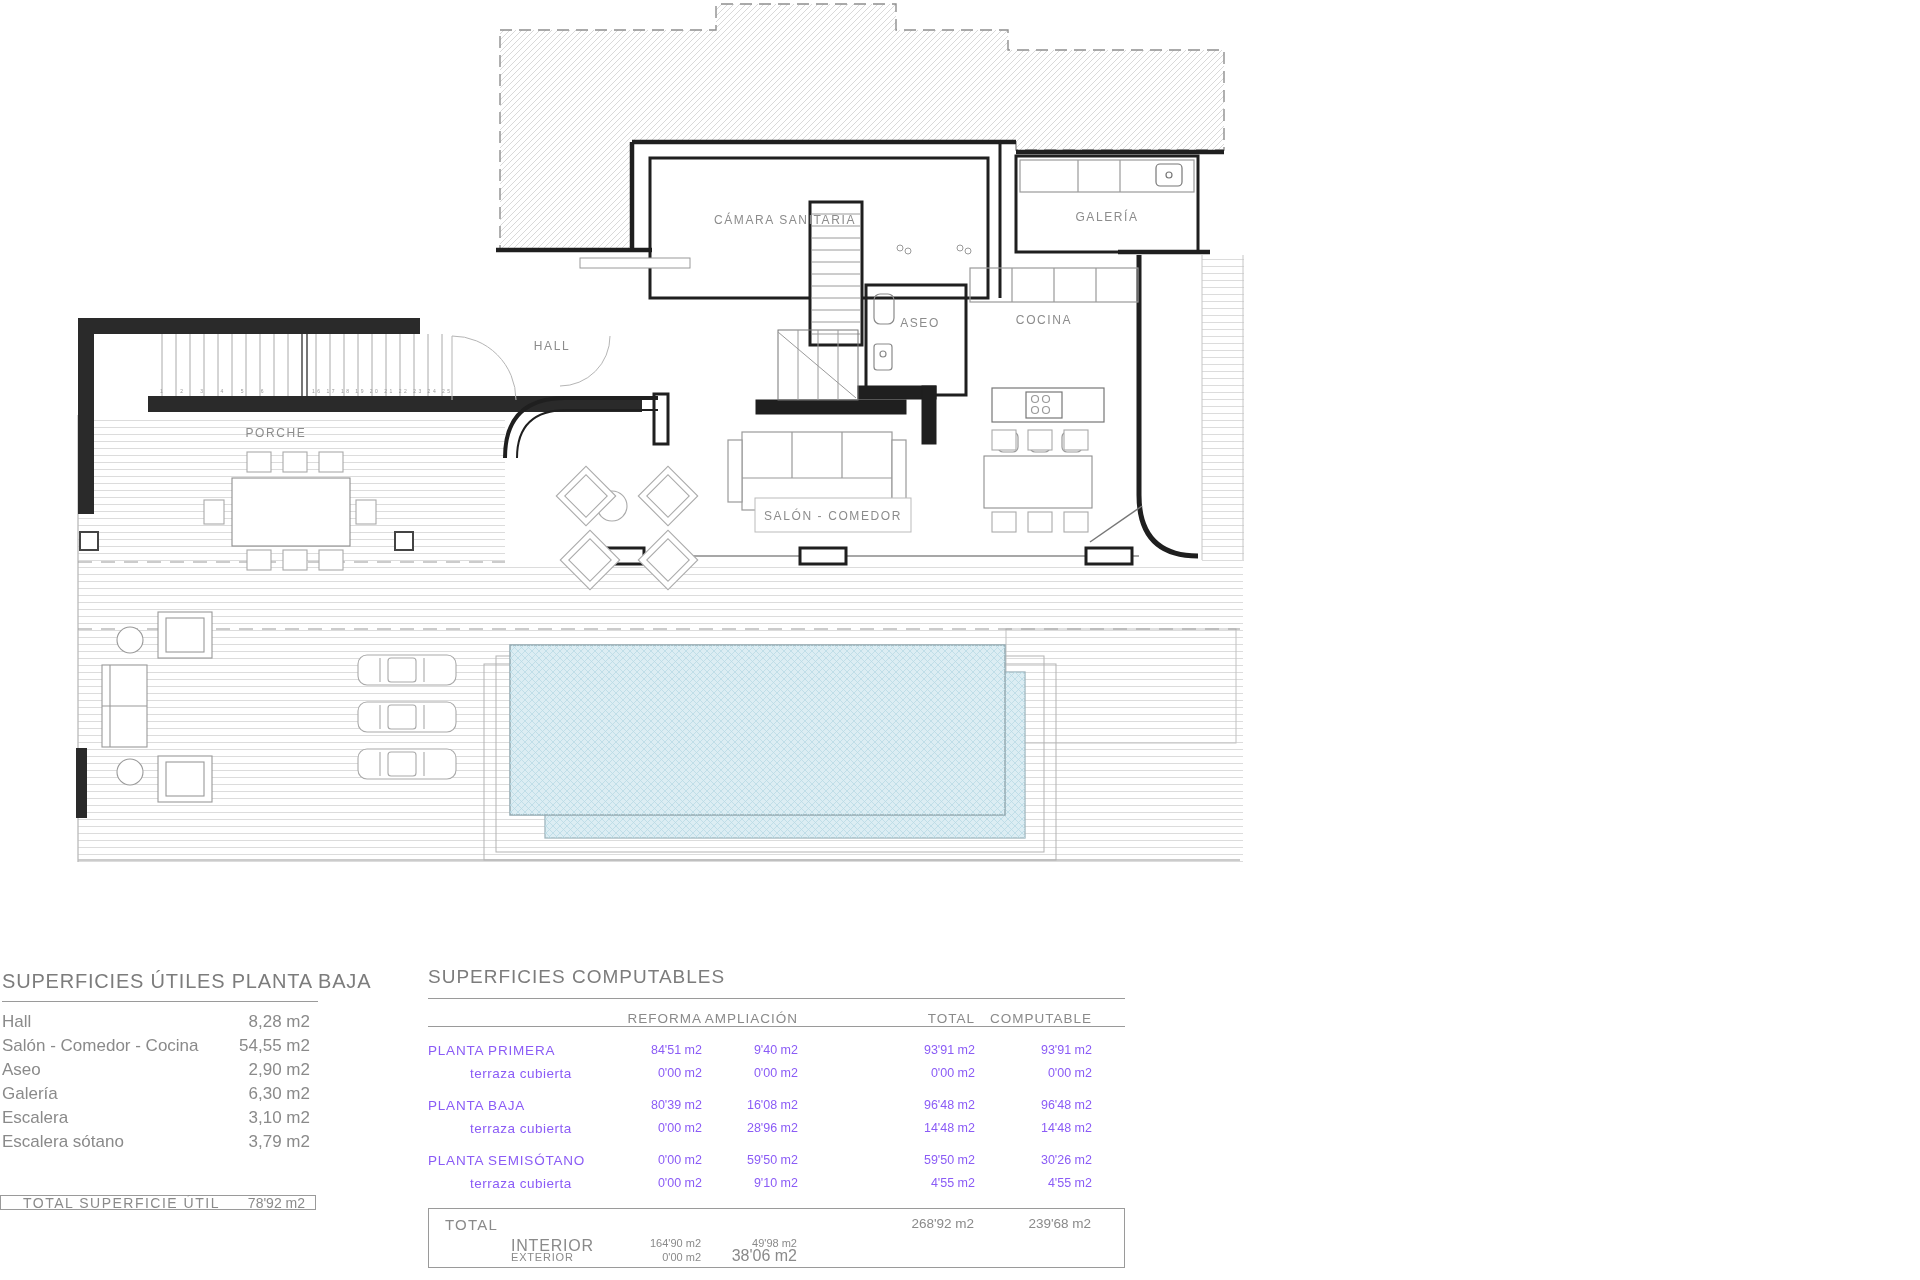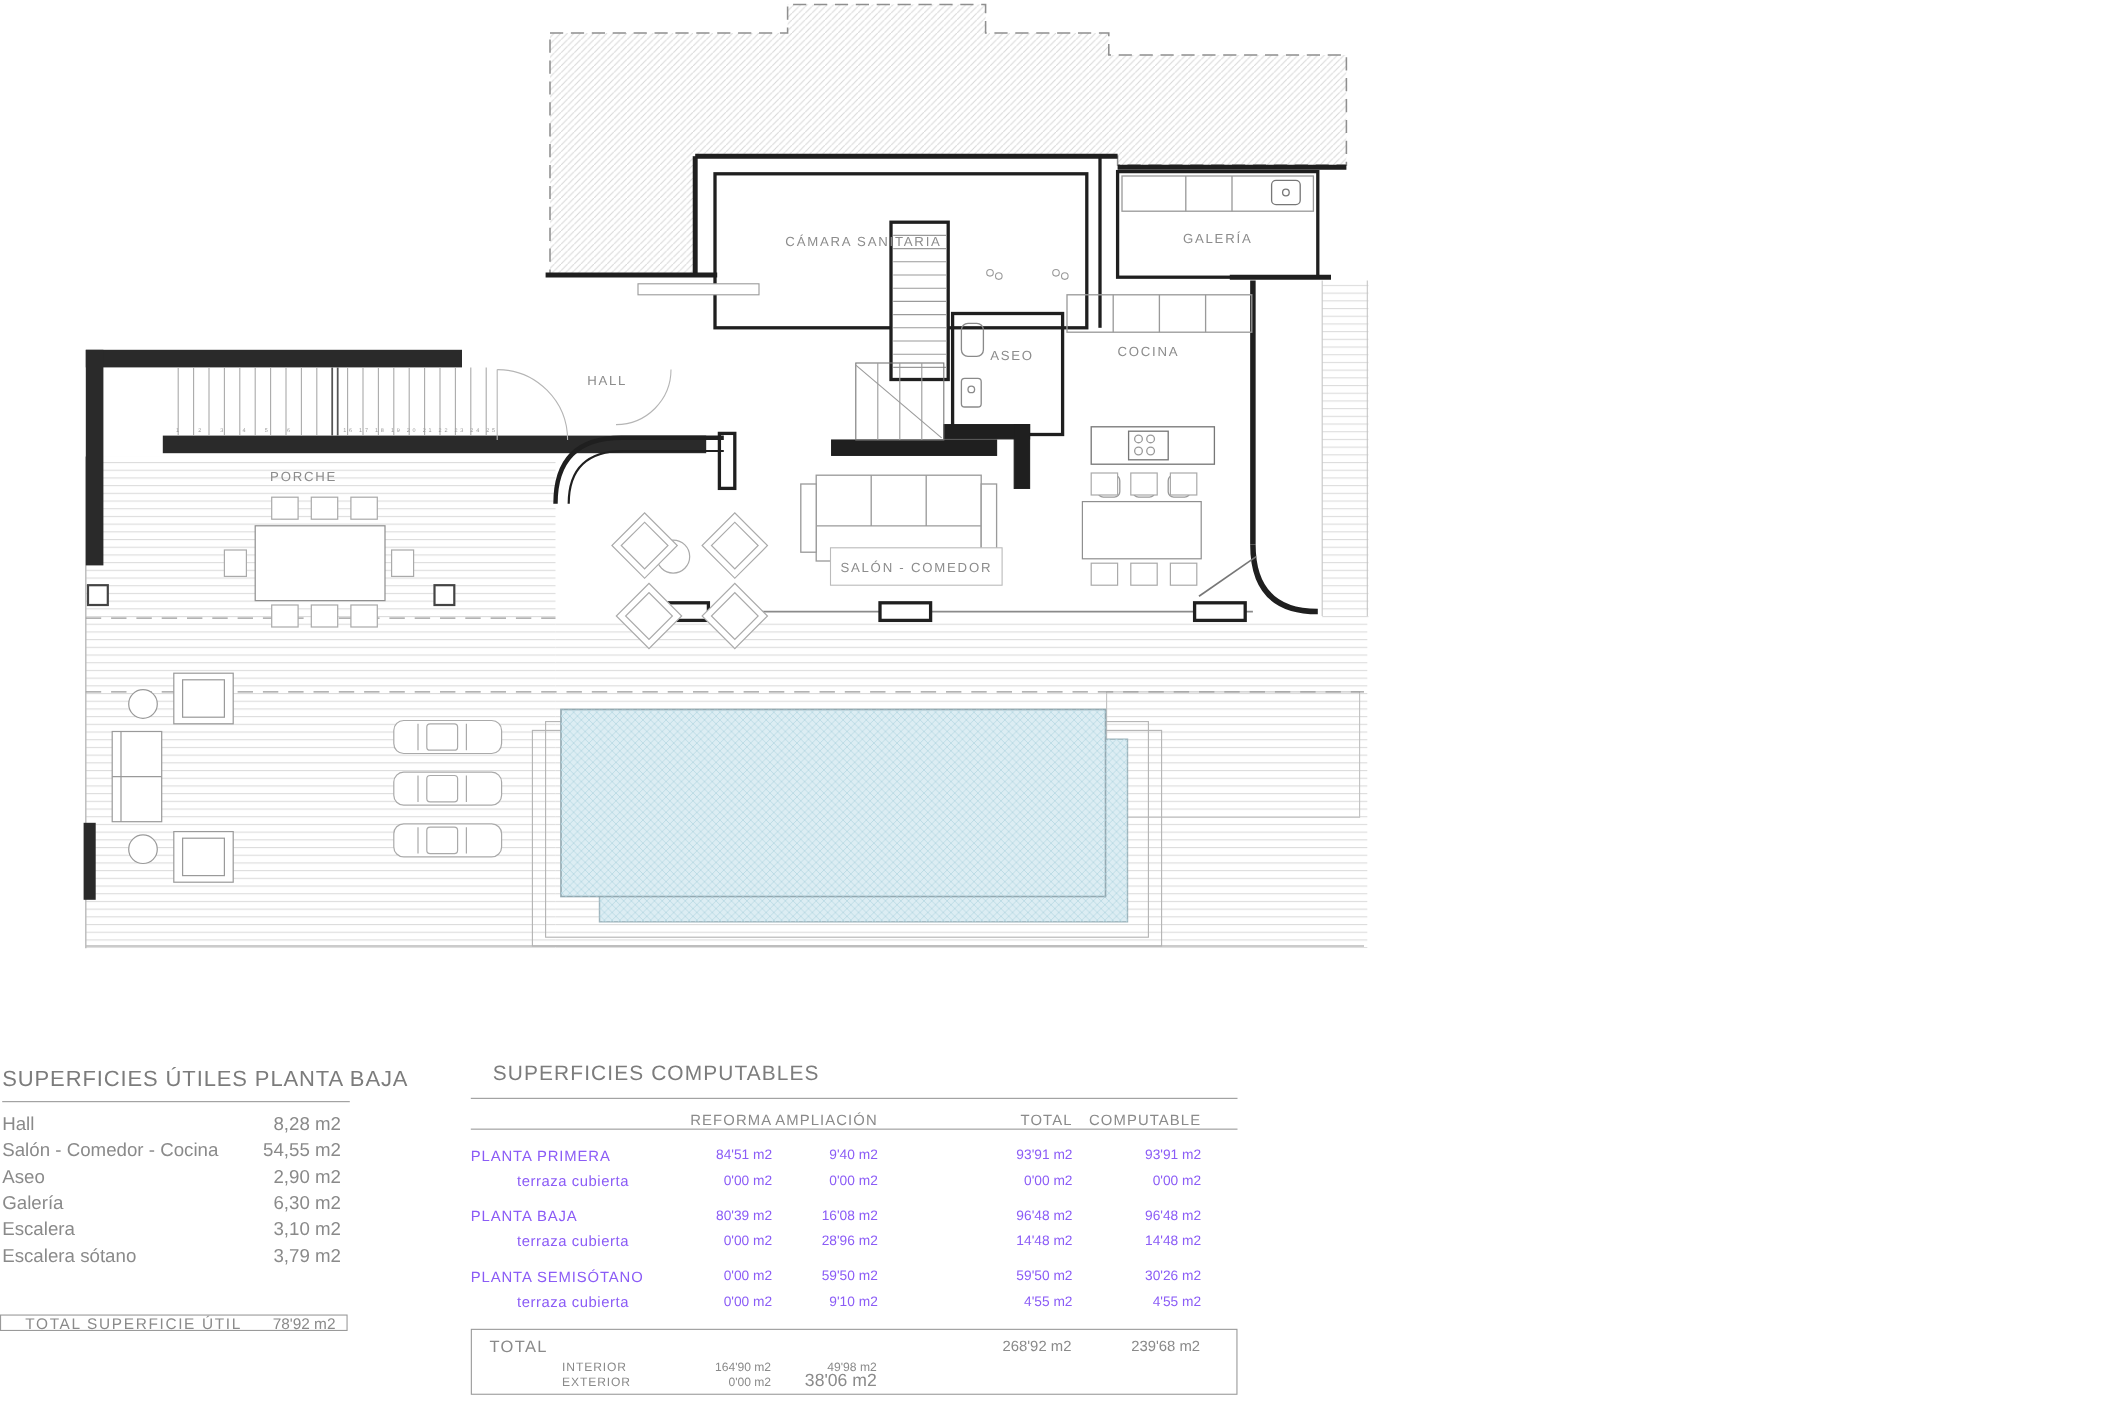--- a/index.html
+++ b/index.html
@@ -15,21 +15,21 @@
   #left-table .tbl-title{font-size:20px;letter-spacing:.8px;color:#7c7c7c;white-space:nowrap;}
   #left-table .rule{border-bottom:1.5px solid #9a9a9a;margin-top:8px;}
   #left-table .rows{margin-top:8px;}
   .lrow{display:flex;justify-content:space-between;font-size:17px;line-height:24px;color:#8a8a8a;width:308px;}
   #left-total-box{position:absolute;left:0px;top:1195px;width:316px;height:15px;border:1px solid #9a9a9a;
     display:flex;align-items:center;justify-content:space-between;padding:0 10px 0 22px;box-sizing:border-box;}
   #left-total-box .t-label{font-size:14px;letter-spacing:1.5px;color:#8a8a8a;}
   #left-total-box .t-value{font-size:14px;color:#8a8a8a;}
   
   #right-table{position:absolute;left:428px;top:966px;width:697px;}
-  #right-table .tbl-title{font-size:19px;letter-spacing:1px;color:#7c7c7c;margin-left:20px;}
+  #right-table .tbl-title{font-size:19px;letter-spacing:1px;color:#7c7c7c;}
   #right-table .rule{border-bottom:1.5px solid #9a9a9a;margin-top:10px;}
   .rgrid{display:grid;grid-template-columns:170px 104px 96px 177px 117px;}
   #rt-header{margin-top:12px;padding-bottom:0;border-bottom:1.5px solid #9a9a9a;font-size:13.5px;letter-spacing:1px;color:#8a8a8a;}
   #rt-header span{text-align:right;}
   #rt-rows{margin-top:12px;}
   .r-row{font-size:13.5px;color:#8b5cf6;line-height:23px;}
   .r-row span{text-align:right;font-size:12.5px;}
   .r-row .rlab{text-align:left;letter-spacing:.8px;font-size:13.5px;}
   .r-row.indent .rlab{padding-left:42px;letter-spacing:.5px;}
   .r-row.gap{margin-bottom:9px;}
@@ -355,19 +355,19 @@
       <span>4'55 m2</span>
       <span>4'55 m2</span>
     </div>
   </div>
 </div>
 
 <div id="right-total-box">
   <span class="abs" style="left:16px;top:7px;font-size:15px;letter-spacing:1.2px;">TOTAL</span>
   <span class="abs" style="right:150px;top:7px;font-size:13.5px;">268'92 m2</span>
   <span class="abs" style="right:33px;top:7px;font-size:13.5px;">239'68 m2</span>
-  <span class="abs" style="left:82px;top:28px;font-size:11px;letter-spacing:.8px;">INTERIOR</span>
+  <span class="abs" style="left:82px;top:28px;font-size:16px;letter-spacing:.8px;">INTERIOR</span>
   <span class="abs" style="right:423px;top:28px;font-size:11px;">164'90 m2</span>
   <span class="abs" style="right:327px;top:28px;font-size:11px;">49'98 m2</span>
   <span class="abs" style="left:82px;top:42px;font-size:11px;letter-spacing:.8px;">EXTERIOR</span>
   <span class="abs" style="right:423px;top:42px;font-size:11px;">0'00 m2</span>
   <span class="abs" style="right:327px;top:38px;font-size:16px;">38'06 m2</span>
 </div>
 
 </body></html>

